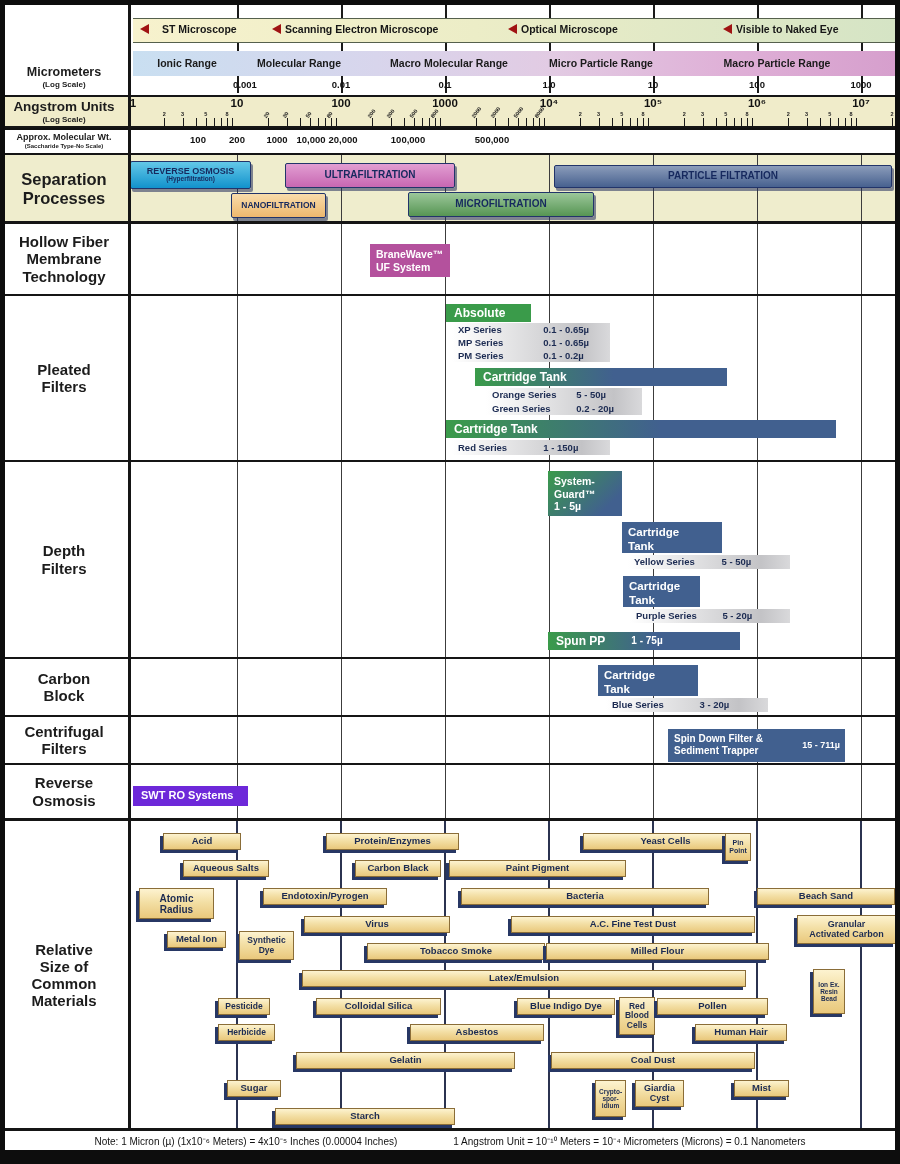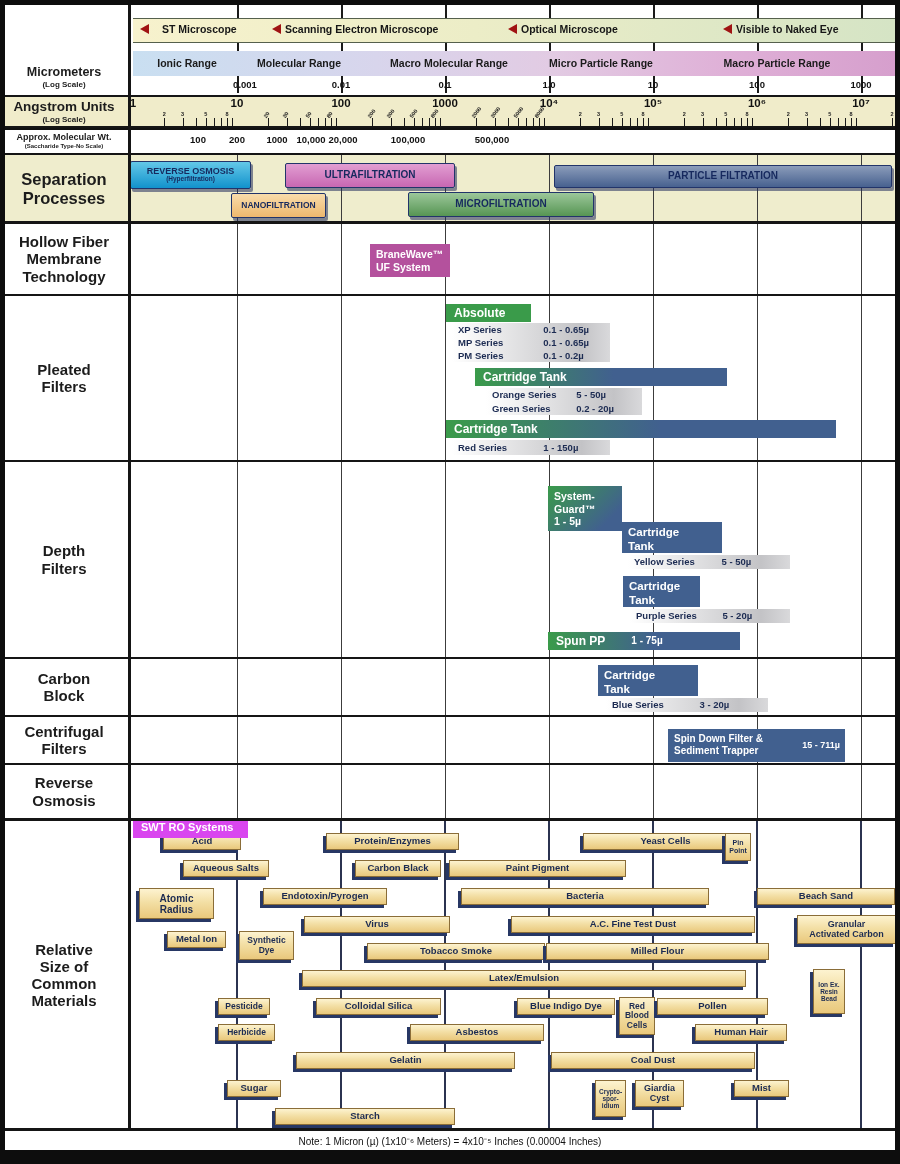--- a/index.html
+++ b/index.html
@@ -36,21 +36,21 @@
   .bg-pink{background:linear-gradient(180deg,#e29ed2,#c767b2);}
   .bg-tan{background:linear-gradient(180deg,#f8dcab,#eeb86e);}
   .bg-green-sep{background:linear-gradient(180deg,#9cc79a,#569553);}
   .bg-slate-sep{background:linear-gradient(180deg,#8b9cba,#47618f);}
   .p-box{position:absolute;z-index:3;color:#fff;font-weight:700;line-height:1.2;}
   .pb-green{background:#3a9b4a;}
   .pb-slate{background:#41608f;}
   .pb-grad{background:linear-gradient(90deg,#3a9b4a 0%,#41608f 55%);}
   .pb-grad135{background:linear-gradient(135deg,#3a9b4a 0%,#41608f 80%);}
   .pb-magenta{background:#b4519d;}
-  .pb-teal{background:#d946ef;margin-top:32px;}
+  .pb-teal{background:#6d28d9;}
   .series{position:absolute;z-index:3;background:linear-gradient(90deg,#ffffff 0%,#c3c3c6 82%,#d9d9db 100%);
           color:#1c2b52;font-weight:700;display:flex;flex-direction:column;justify-content:space-around;}
   .series .srow{display:flex;font-size:9.5px;line-height:1;}
   .series .sname{width:54%;padding-left:6px;}
   .mat{position:absolute;z-index:2;background:linear-gradient(180deg,#fdf3d0 0%,#f3dfa5 45%,#e9c87c 100%);
        border:1px solid #8a6d38;box-shadow:-3px 3px 0 #273764;color:#1c2b52;font-weight:700;
        display:flex;flex-direction:column;align-items:center;justify-content:center;text-align:center;line-height:1.1;}
   .note-row{position:absolute;left:0;width:900px;display:flex;justify-content:center;gap:56px;
             align-items:center;color:#121212;font-size:10px;z-index:3;}
 </style>
@@ -297,21 +297,21 @@
       </div>
       <div class="p-box pb-grad" style="left: 446px; top: 420px; width: 390px; height: 18px; display: flex; align-items: center; padding-left: 8px; font-size: 12px; box-sizing: border-box; gap: 26px;">
         <span>Cartridge Tank</span>
       </div>
       <div class="series" style="left: 452px; top: 440px; width: 158px; height: 15px;">
         <div class="srow">
           <span class="sname">Red Series</span>
           <span>1 - 150µ</span>
         </div>
       </div>
-      <div class="p-box pb-grad135" style="left: 548px; top: 486px; width: 74px; height: 45px; padding: 4px 0px 0px 6px; font-size: 10.5px; box-sizing: border-box;">
+      <div class="p-box pb-grad135" style="left: 548px; top: 471px; width: 74px; height: 45px; padding: 4px 0px 0px 6px; font-size: 10.5px; box-sizing: border-box;">
         <div>System-</div>
         <div>Guard™</div>
         <div>1 - 5µ</div>
       </div>
       <div class="p-box pb-slate" style="left: 622px; top: 522px; width: 100px; height: 31px; padding: 4px 0px 0px 6px; font-size: 11.5px; box-sizing: border-box;">
         <div>Cartridge</div>
         <div>Tank</div>
       </div>
       <div class="series" style="left: 628px; top: 555px; width: 162px; height: 14px;">
         <div class="srow">
@@ -511,14 +511,15 @@
       <div class="row-label" style="top: 880px; height: 190px;">
         <div style="font-size: 15px;">Relative</div>
         <div style="font-size: 15px;">Size of</div>
         <div style="font-size: 15px;">Common</div>
         <div style="font-size: 15px;">Materials</div>
       </div>
     </div>
 
   <div class="note-row" style="top:1131px;height:19px;">
     <span>Note: 1 Micron (µ) (1x10⁻⁶ Meters) = 4x10⁻⁵ Inches (0.00004 Inches)</span>
+    <span>1 Angstrom Unit = 10⁻¹⁰ Meters = 10⁻⁴ Micrometers (Microns) = 0.1 Nanometers</span>
   </div>
 </div>
 
 </body></html>

